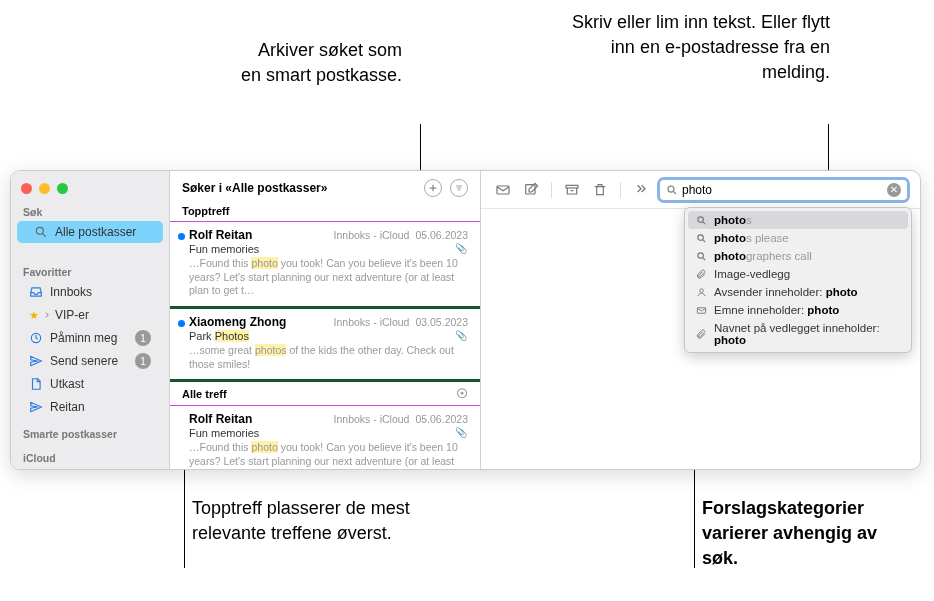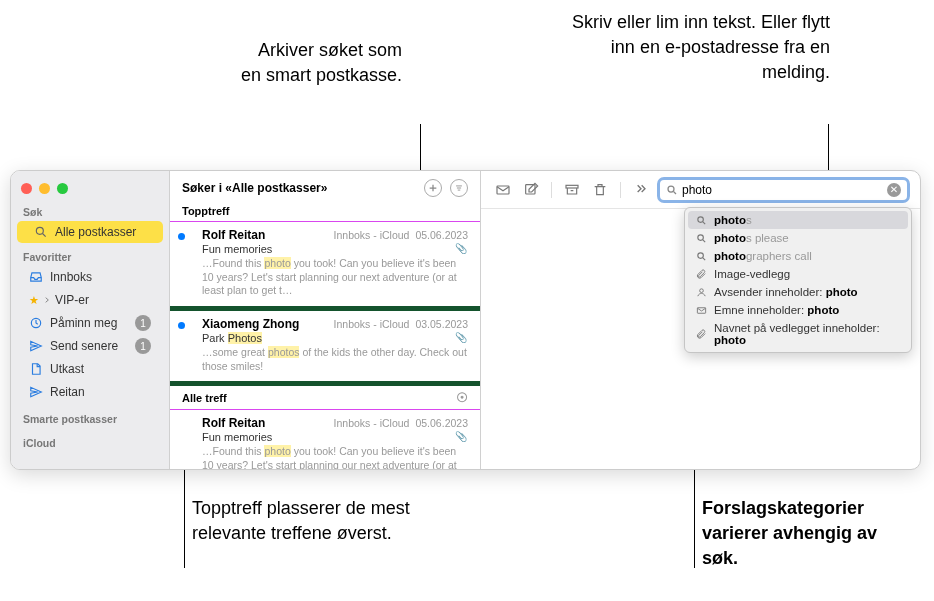--- a/index.html
+++ b/index.html
@@ -11,36 +11,36 @@
 .app-window { position: absolute; left: 10px; top: 170px; width: 911px; height: 300px; background: #fff; border: 1px solid #ccc; border-radius: 10px; overflow: hidden; box-shadow: 0 5px 20px rgba(0,0,0,0.15); display: flex; }
 
 .sidebar { width: 159px; background: #ececee; border-right: 1px solid #d0d0d0; padding: 8px 0; font-size: 12px; }
 .traffic-lights { display: flex; gap: 7px; padding: 4px 10px 10px; }
 .tl { width: 11px; height: 11px; border-radius: 50%; }
 .tl-red { background: #ff5f56; }
 .tl-yellow { background: #ffbd2e; }
 .tl-green { background: #27c93f; }
 .sidebar-heading { padding: 2px 12px; color: #777; font-size: 10.5px; font-weight: 600; }
 .sidebar-item { display: flex; align-items: center; padding: 3px 12px; cursor: default; border-radius: 5px; margin: 1px 6px; height: 22px; }
-.sidebar-item.selected { background: #fde047; padding-left: 17px; }
+.sidebar-item.selected { background: #7dd3fc; padding-left: 17px; }
 .sidebar-icon-svg { width: 14px; height: 14px; margin-right: 7px; flex-shrink: 0; }
 .sidebar-label { flex: 1; color: #333; font-size: 12px; }
 .sidebar-badge { background: #999; color: #fff; border-radius: 8px; font-size: 10px; min-width: 16px; height: 16px; display: flex; align-items: center; justify-content: center; padding: 0 4px; }
 .star { color: #f5b301; margin-right: 4px; font-size: 11px; }
 
 .message-list { width: 311px; border-right: 1px solid #d0d0d0; display: flex; flex-direction: column; overflow: hidden; }
 .list-header { display: flex; align-items: center; padding: 8px 12px 4px; }
 .list-header-text { flex: 1; }
 .list-title { font-size: 12px; font-weight: 700; }
 .list-subtitle { font-size: 10.5px; color: #888; margin-top: 1px; }
 .list-header-btn { width: 18px; height: 18px; border: 1px solid #aaa; border-radius: 50%; display: flex; align-items: center; justify-content: center; margin-left: 8px; color: #888; font-size: 12px; cursor: default; }
 
 .section-title { font-size: 11px; font-weight: 700; padding: 4px 12px; border-bottom: 1px solid #d946ef; display: flex; align-items: center; justify-content: space-between; }
 .section-title-icon { color: #999; font-size: 13px; }
-.msg-row { padding: 6px 12px 8px 32px; border-bottom: 5px solid #14532d; position: relative; font-size: 11px; }
+.msg-row { padding: 6px 12px 8px 19px; border-bottom: 3px solid #14532d; position: relative; font-size: 11px; }
 .msg-dot { position: absolute; left: 8px; top: 11px; width: 7px; height: 7px; background: #007aff; border-radius: 50%; }
 .msg-top { display: flex; justify-content: space-between; }
 .msg-sender { font-weight: 700; font-size: 12px; }
 .msg-meta { color: #999; font-size: 10.5px; display: flex; gap: 6px; align-items: center; }
 .msg-subject-line { display: flex; justify-content: space-between; align-items: center; }
 .msg-subject { color: #333; margin-top: 1px; font-size: 11px; }
 .clip-small { color: #aaa; font-size: 10px; }
 .msg-preview { color: #999; margin-top: 2px; font-size: 10.5px; line-height: 1.3; }
 .hl { background: #fff2a8; }
 
@@ -88,21 +88,21 @@
       <div class="tl tl-green"></div>
     </div>
     <div class="sidebar-heading">Søk</div>
     <div class="sidebar-item selected">
       <svg class="sidebar-icon-svg" viewBox="0 0 24 24" fill="none" stroke="#666" stroke-width="2">
           <circle cx="10" cy="10" r="6"></circle>
           <line x1="15" y1="15" x2="20" y2="20"></line>
         </svg>
       <span class="sidebar-label">Alle postkasser</span>
     </div>
-    <div class="sidebar-heading" style="margin-top:6px;">Favoritter</div>
+    <div class="sidebar-heading" style="margin-top:21px;">Favoritter</div>
     <div class="sidebar-item">
       <svg class="sidebar-icon-svg" viewBox="0 0 24 24" fill="none" stroke="#2b7de0" stroke-width="2">
           <path d="M3 13h5l2 3h4l2-3h5"></path>
           <path d="M5 5h14l2 8v6H3v-6z"></path>
         </svg>
       <span class="sidebar-label">Innboks</span>
     </div>
     <div class="sidebar-item">
       <span class="star">★</span>
       <svg class="sidebar-icon-svg" style="width:8px; margin-right:4px;" viewBox="0 0 24 24" fill="none" stroke="#888" stroke-width="3">

